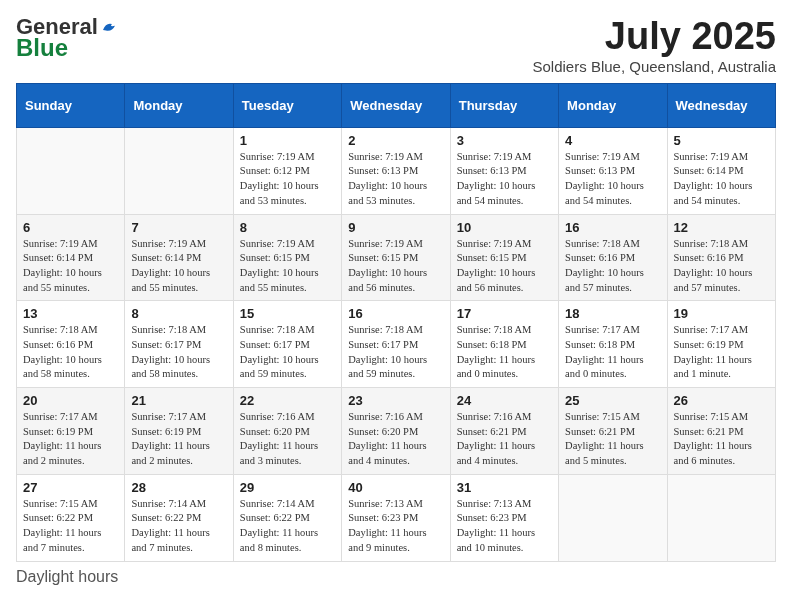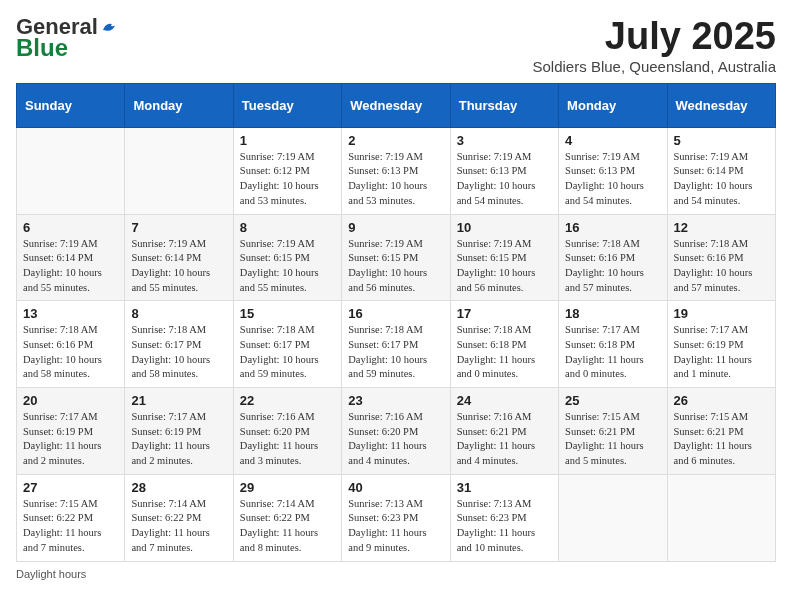--- a/index.html
+++ b/index.html
@@ -88,21 +88,21 @@
       font-size: 10.5px;
       color: #333;
       line-height: 1.4;
       font-family: Liberation Serif, serif;
     }
     .empty-cell {
       background: #f9f9f9 !important;
     }
     .footer-note {
       margin-top: 6px;
-      font-size: 11px;
+      font-size: 16px;
       color: #555;
       text-align: left;
     }
   </style>
 </head>
 <body>
 
 <div class="header">
   <div class="logo">
     <div class="logo-text">

